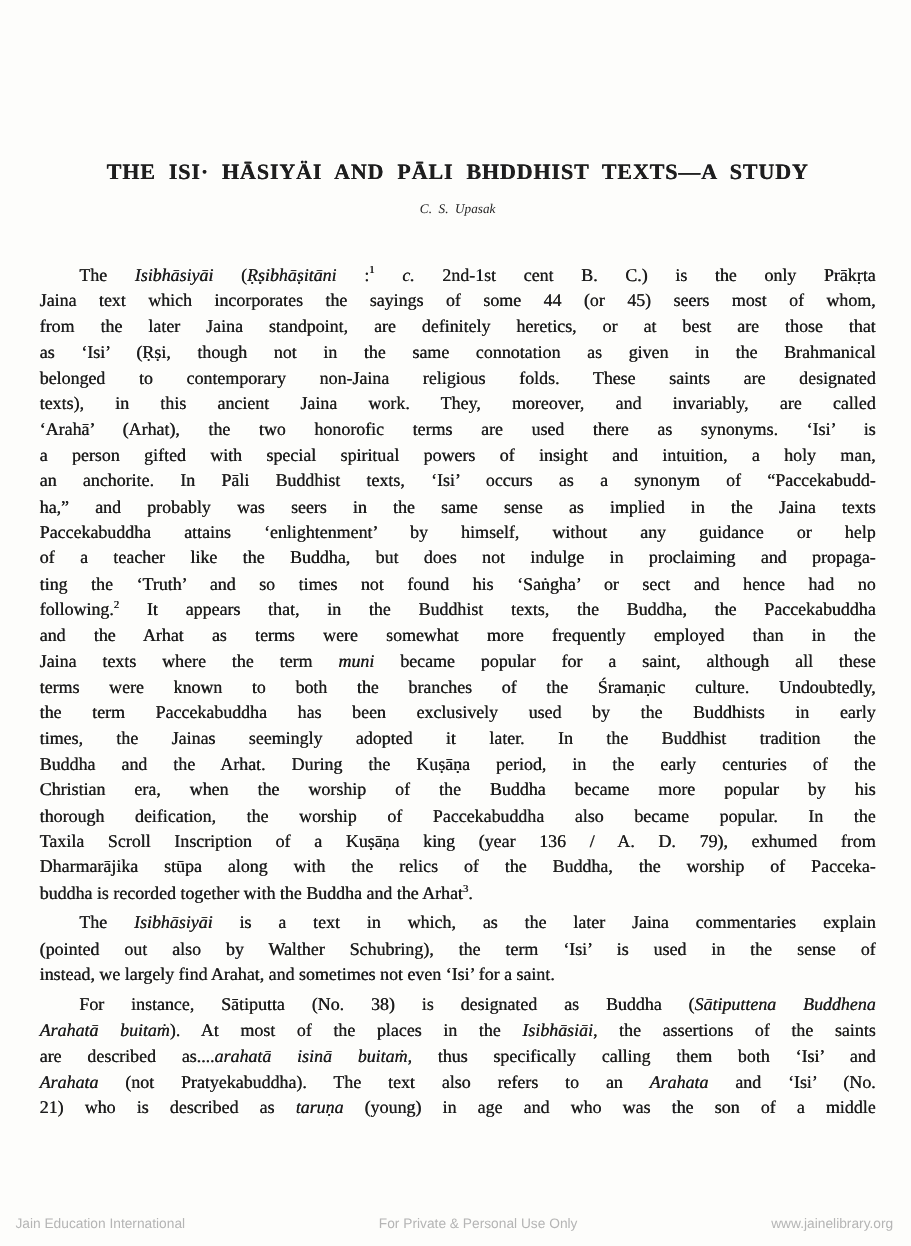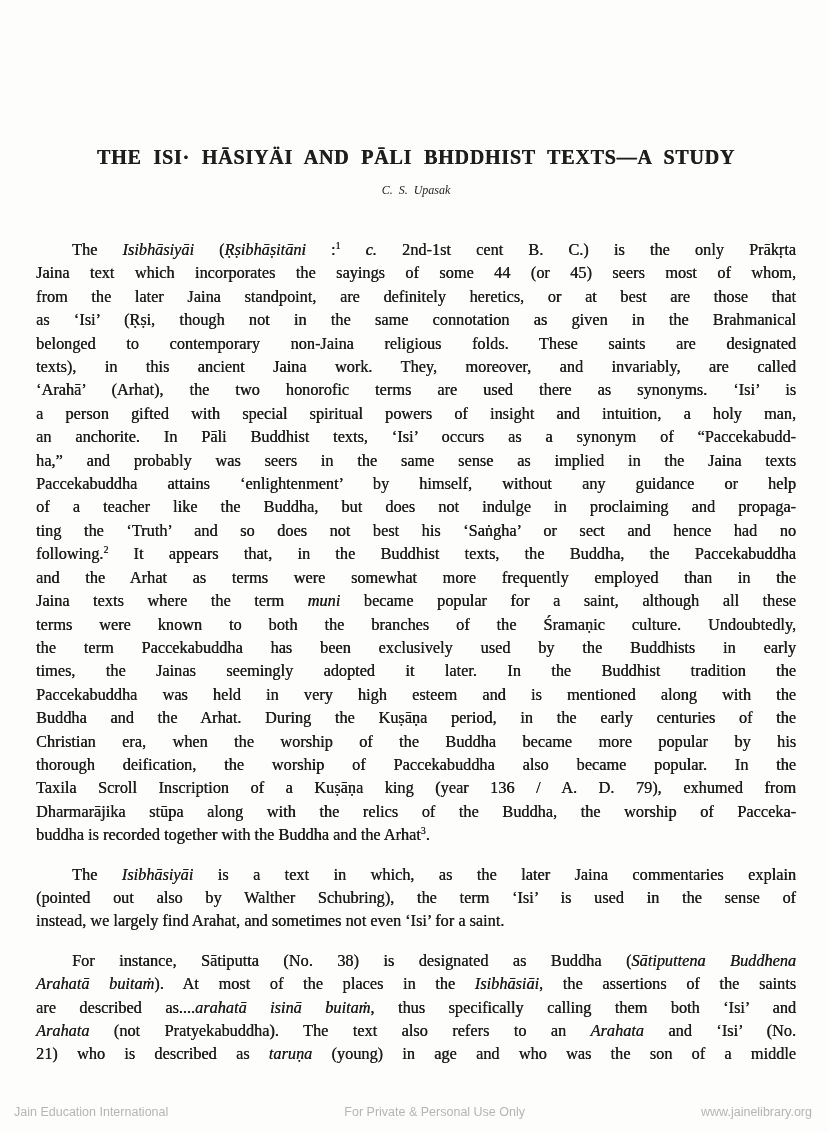--- a/index.html
+++ b/index.html
@@ -36,21 +36,21 @@
     font-size: 12px;
     margin-top: 11px;
     word-spacing: 3px;
     line-height: 20px;
   }
   .body-text {
     margin-top: 38px;
     font-size: 16.3px;
     text-shadow: 0.3px 0 0 currentColor;
   }
-  .para + .para { margin-top: 16px; }
+  .para + .para { margin-top: 4px; }
   .line {
     line-height: 23.4px;
     text-align: justify;
     text-align-last: justify;
     -moz-text-align-last: justify;
   }
   .line.first { text-indent: 36px; }
   .line.last  { text-align-last: left; -moz-text-align-last: left; }
   .it { font-style: italic; }
   sup {
@@ -83,28 +83,27 @@
           <div class="line"><span>from the later Jaina standpoint, are definitely heretics, or at best are those that</span></div>
           <div class="line"><span>as ‘Isi’ (Ṛṣi, though not in the same connotation as given in the Brahmanical</span></div>
           <div class="line"><span>belonged to contemporary non-Jaina religious folds. These saints are designated</span></div>
           <div class="line"><span>texts), in this ancient Jaina work. They, moreover, and invariably, are called</span></div>
           <div class="line"><span>‘Arahā’ (Arhat), the two honorofic terms are used there as synonyms. ‘Isi’ is</span></div>
           <div class="line"><span>a person gifted with special spiritual powers of insight and intuition, a holy man,</span></div>
           <div class="line"><span>an anchorite. In Pāli Buddhist texts, ‘Isi’ occurs as a synonym of “Paccekabudd-</span></div>
           <div class="line"><span>ha,” and probably was seers in the same sense as implied in the Jaina texts</span></div>
           <div class="line"><span>Paccekabuddha attains ‘enlightenment’ by himself, without any guidance or help</span></div>
           <div class="line"><span>of a teacher like the Buddha, but does not indulge in proclaiming and propaga-</span></div>
-          <div class="line"><span>ting the ‘Truth’ and so does not best his ‘Saṅgha’ or sect and hence had no</span></div>
+          <div class="line"><span>ting the ‘Truth’ and so times not found his ‘Saṅgha’ or sect and hence had no</span></div>
           <div class="line"><span>following.</span><sup>2</sup><span> It appears that, in the Buddhist texts, the Buddha, the Paccekabuddha</span></div>
           <div class="line"><span>and the Arhat as terms were somewhat more frequently employed than in the</span></div>
           <div class="line"><span>Jaina texts where the term </span><span class="it">muni</span><span> became popular for a saint, although all these</span></div>
           <div class="line"><span>terms were known to both the branches of the Śramaṇic culture. Undoubtedly,</span></div>
           <div class="line"><span>the term Paccekabuddha has been exclusively used by the Buddhists in early</span></div>
           <div class="line"><span>times, the Jainas seemingly adopted it later. In the Buddhist tradition the</span></div>
-          <div class="line"><span>Paccekabuddha was held in very high esteem and is mentioned along with the</span></div>
           <div class="line"><span>Buddha and the Arhat. During the Kuṣāṇa period, in the early centuries of the</span></div>
           <div class="line"><span>Christian era, when the worship of the Buddha became more popular by his</span></div>
           <div class="line"><span>thorough deification, the worship of Paccekabuddha also became popular. In the</span></div>
           <div class="line"><span>Taxila Scroll Inscription of a Kuṣāṇa king (year 136 / A. D. 79), exhumed from</span></div>
           <div class="line"><span>Dharmarājika stūpa along with the relics of the Buddha, the worship of Pacceka-</span></div>
           <div class="line last"><span>buddha is recorded together with the Buddha and the Arhat</span><sup>3</sup><span>.</span></div>
         </div>
       <div class="para">
           <div class="line first"><span>The </span><span class="it">Isibhāsiyāi</span><span> is a text in which, as the later Jaina commentaries explain</span></div>
           <div class="line"><span>(pointed out also by Walther Schubring), the term ‘Isi’ is used in the sense of</span></div>

